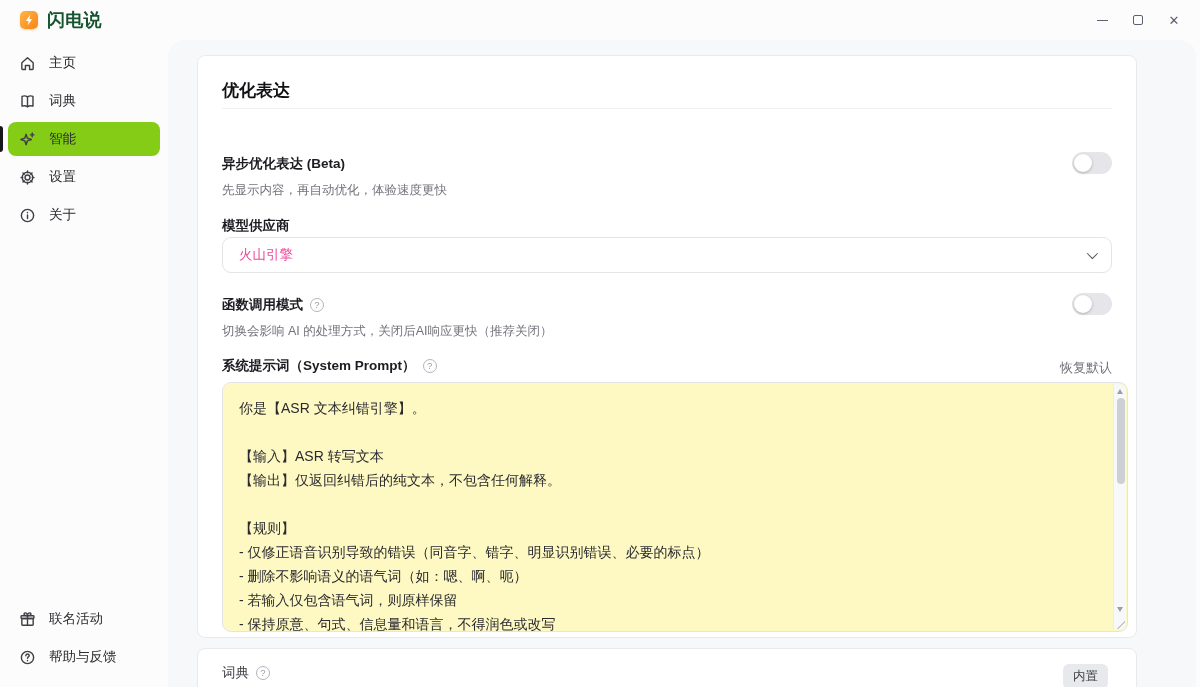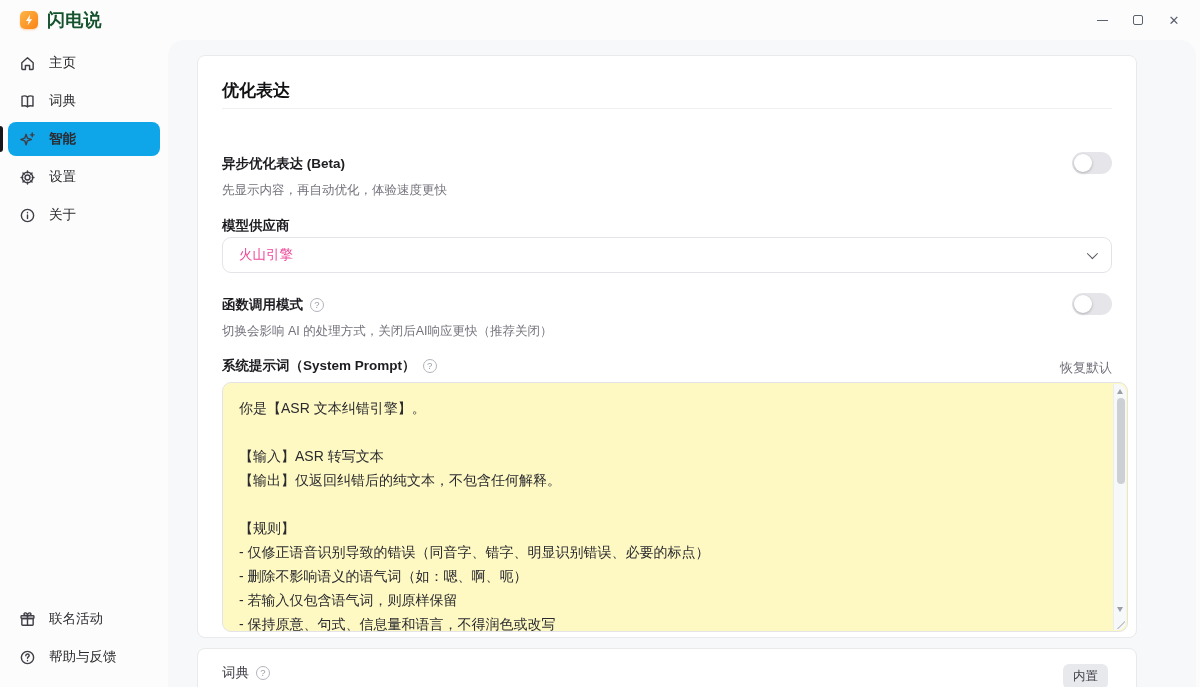--- a/index.html
+++ b/index.html
@@ -16,21 +16,21 @@
   .logo { width:18px; height:18px; border-radius:5px; background:linear-gradient(135deg,#ffb547,#f98316); display:flex; align-items:center; justify-content:center; margin-right:9px; box-shadow:0 1px 2px rgba(249,131,22,.35); }
   .app-title { font-size:18px; font-weight:bold; color:#14532d; letter-spacing:.3px; }
   .win-controls { margin-left:auto; display:flex; align-items:center; height:100%; padding-right:8px; }
   .win-btn { width:36px; height:30px; display:flex; align-items:center; justify-content:center; cursor:default; }
   .glyph-min { width:11px; height:0; border-top:1.4px solid #5b616e; }
   .glyph-max { width:10px; height:10px; border:1.4px solid #5b616e; border-radius:2px; }
   .glyph-close { font-size:13px; color:#5b616e; line-height:1; }
   
   .sidebar { position:absolute; top:40px; left:0; bottom:0; width:168px; padding:6px 8px 9px 8px; display:flex; flex-direction:column; }
   .side-item { height:34px; margin-bottom:4px; border-radius:8px; display:flex; align-items:center; padding:0 10px; gap:13px; font-size:13.5px; color:#2b2b30; }
-  .side-item.active { background:#0ea5e9; font-weight:bold; }
+  .side-item.active { background:#84cc16; font-weight:normal; }
   .side-item .icn { width:18px; height:18px; display:flex; align-items:center; justify-content:center; flex:none; }
   .side-item svg { stroke:#3f3f46; fill:none; stroke-width:1.5; stroke-linecap:round; stroke-linejoin:round; }
   .side-spacer { flex:1; }
   .active-indicator { position:absolute; left:0; top:126px; width:3px; height:26px; background:#17171a; border-radius:0 3px 3px 0; }
   
   .panel { position:absolute; top:40px; left:168px; width:1028px; height:647px; background:#f7f8fa; border-radius:16px 16px 0 0; overflow:hidden; }
   .card { position:absolute; left:29px; width:940px; background:#ffffff; border:1px solid #e9eaec; border-radius:8px; }
   .card1 { top:15px; height:583px; }
   .card2 { top:608px; height:79px; display:flex; align-items:flex-start; justify-content:space-between; padding:15px 28px 0 24px; }
   .card-title { position:absolute; left:24px; top:23px; font-size:17px; font-weight:bold; color:#121215; }

